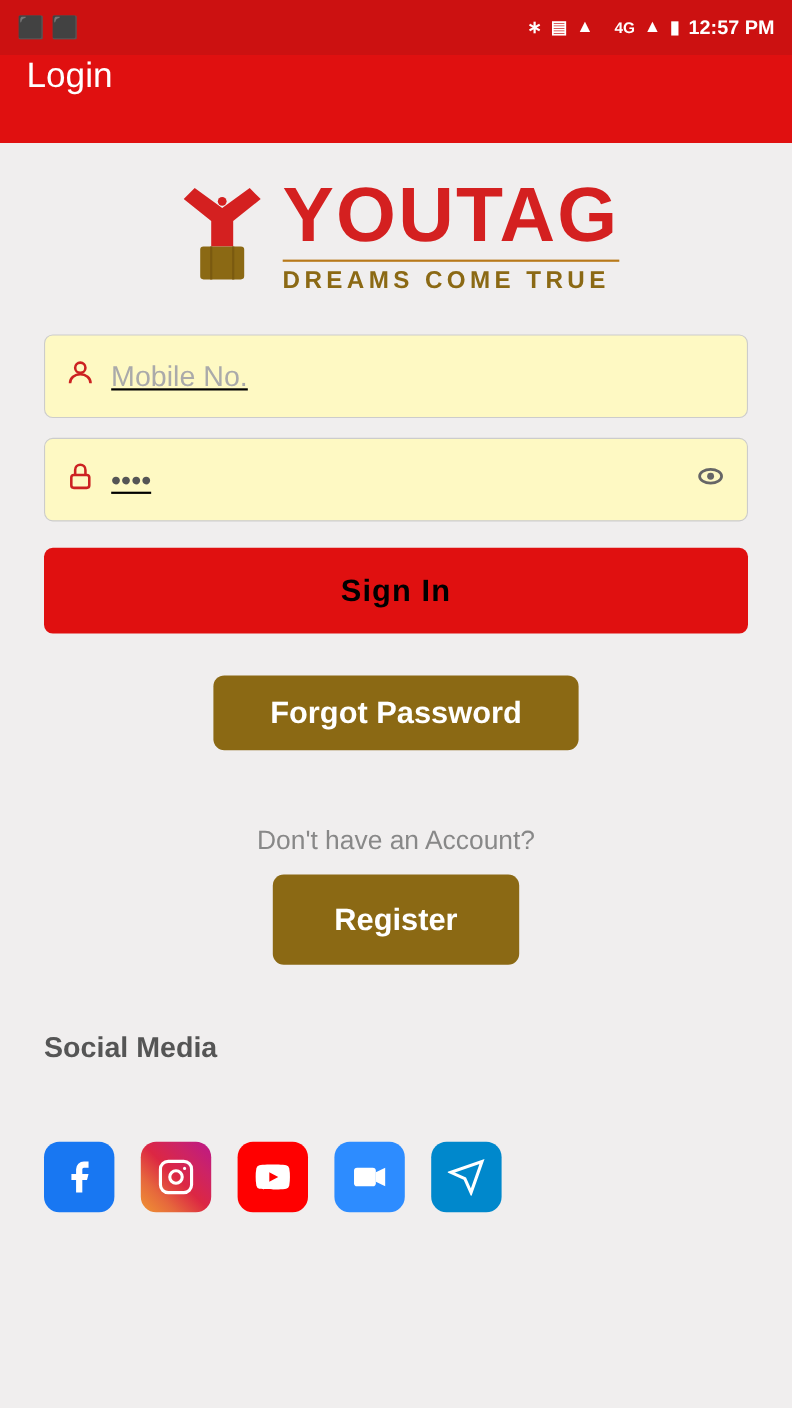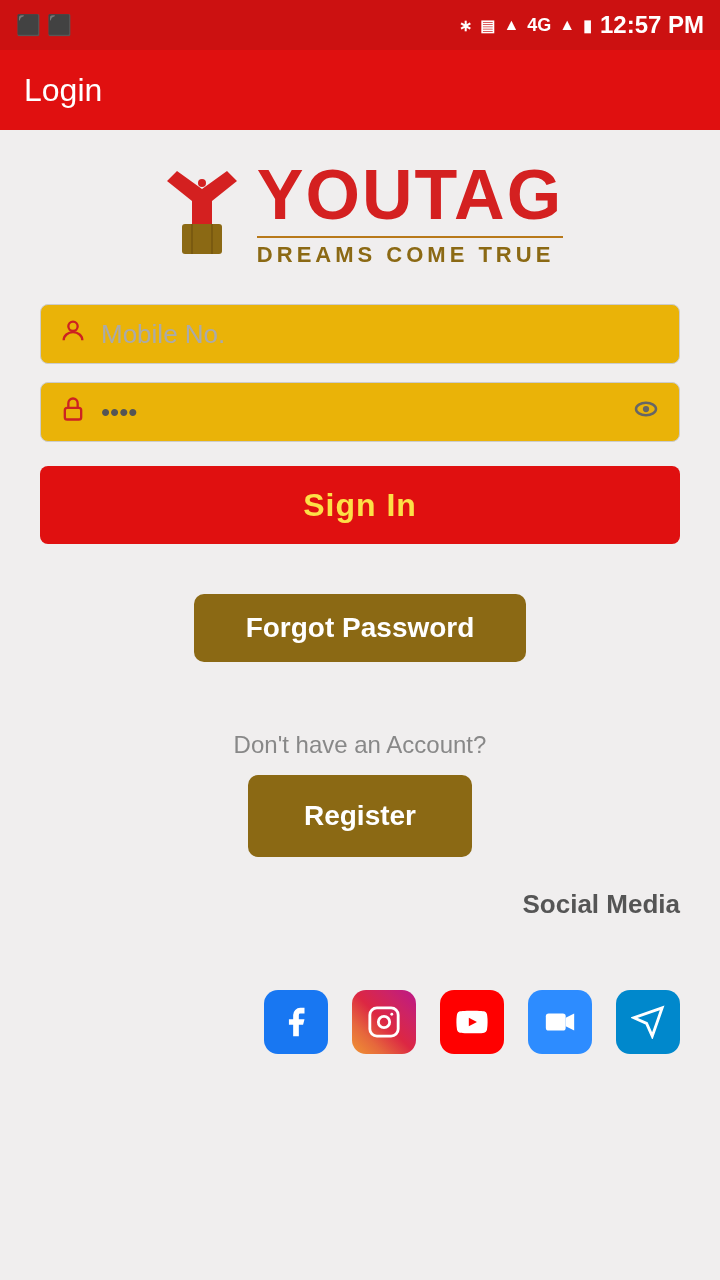--- a/index.html
+++ b/index.html
@@ -31,30 +31,30 @@
       gap: 6px;
       align-items: center;
     }
     .status-right {
       display: flex;
       gap: 8px;
       align-items: center;
       font-size: 16px;
     }
     .status-time {
-      font-size: 24px;
+      font-size: 18px;
       font-weight: bold;
     }
 
     
     .app-bar {
       background: #e01010;
       height: 80px;
       display: flex;
-      align-items: center;
+      align-items: flex-start;
       padding: 0 24px;
     }
     .app-bar-title {
       color: white;
       font-size: 32px;
       font-weight: normal;
     }
 
     
     .content {
@@ -99,28 +99,29 @@
       color: #8b6914;
       letter-spacing: 4px;
       border-top: 2px solid #b8791a;
       padding-top: 4px;
       margin-top: 6px;
     }
 
     
     .input-group {
       width: 100%;
-      background: #eab308;
+      background: #fef9c3;
       border: 1.5px solid #ccc;
       border-radius: 8px;
       display: flex;
       align-items: center;
       padding: 0 18px;
-      height: 60px;
+      height: 76px;
       margin-bottom: 18px;
+      text-decoration: underline;
     }
     .input-icon {
       margin-right: 14px;
       color: #cc2222;
       font-size: 28px;
       flex-shrink: 0;
     }
     .input-field {
       flex: 1;
       border: none;
@@ -136,33 +137,33 @@
       color: #555;
       font-size: 26px;
       cursor: pointer;
     }
 
     
     .signin-btn {
       width: 100%;
       height: 78px;
       background: #e01010;
-      color: #fde047;
-      font-size: 32px;
+      color: #000000;
+      font-size: 28px;
       font-weight: bold;
       border: none;
       border-radius: 8px;
       cursor: pointer;
       margin-top: 6px;
       letter-spacing: 1px;
     }
 
     
     .forgot-btn {
-      margin-top: 50px;
+      margin-top: 38px;
       background: #8b6914;
       color: white;
       font-size: 28px;
       font-weight: bold;
       border: none;
       border-radius: 10px;
       padding: 18px 52px;
       cursor: pointer;
     }
 
@@ -180,24 +181,24 @@
       font-size: 28px;
       font-weight: bold;
       border: none;
       border-radius: 10px;
       padding: 25px 56px;
       cursor: pointer;
     }
 
     
     .social-section {
-      margin-top: 32px;
-      display: flex;
-      flex-direction: column;
-      align-items: flex-end;
+      margin-top: 60px;
+      display: flex;
+      flex-direction: column;
+      align-items: flex-start;
       width: 100%;
       gap: 48px;
     }
     .social-title {
       font-size: 26px;
       font-weight: bold;
       color: #555;
       margin-bottom: 22px;
     }
     .social-icons {
@@ -232,21 +233,21 @@
 
 <div class="status-bar">
   <div class="status-left">
     <span style="font-size:20px;">⬛</span>
     <span style="font-size:20px;">⬛</span>
   </div>
   <div class="status-right">
     <span>∗</span>
     <span>▤</span>
     <span>▲</span>
-    <span style="font-size:18px;">4G</span>
+    <span style="font-size:14px;margin-left:11px;">4G</span>
     <span>▲</span>
     <span>▮</span>
     <span class="status-time">12:57 PM</span>
   </div>
 </div>
 
 <div class="app-bar">
   <span class="app-bar-title">Login</span>
 </div>
 

